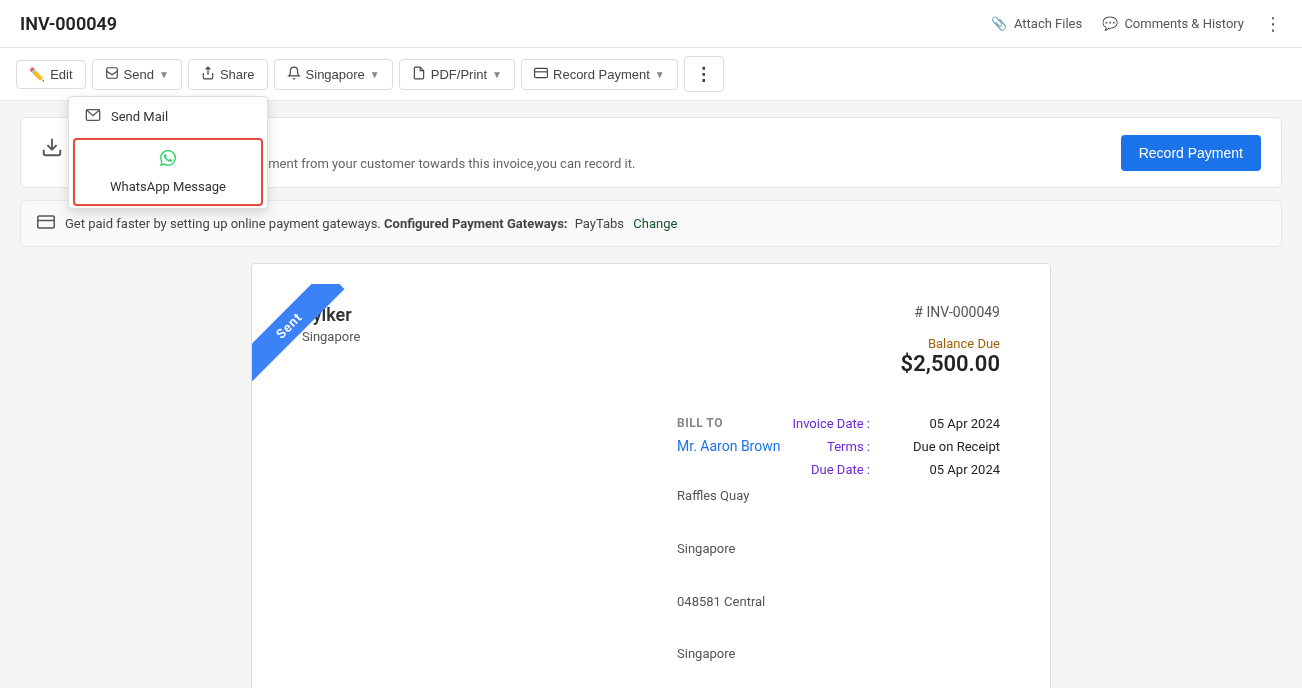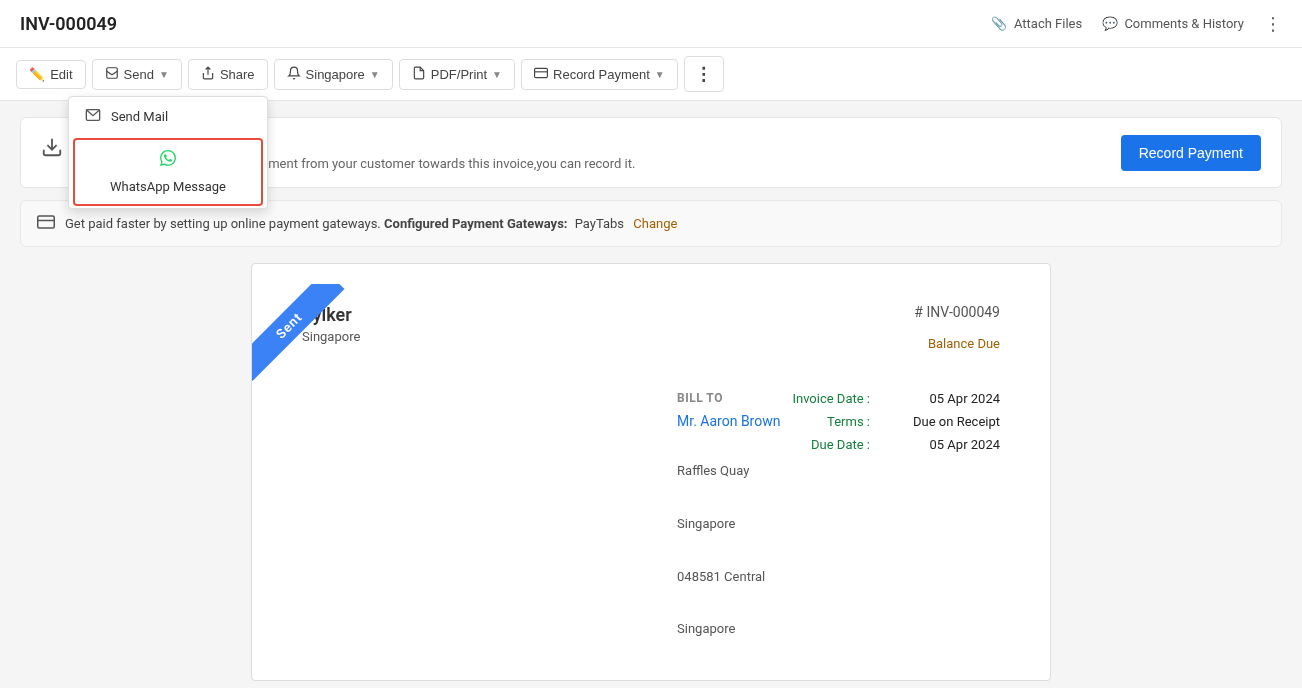--- a/index.html
+++ b/index.html
@@ -65,21 +65,21 @@
       padding: 10px 18px; font-size: 14px; cursor: pointer; font-weight: 500;
       white-space: nowrap;
     }
 
     
     .gateway-notice {
       display: flex; align-items: center; gap: 10px;
       background: #f9f9f9; border: 1px solid #e8e8e8; border-radius: 6px;
       padding: 12px 16px; margin-bottom: 16px; font-size: 13px; color: #444;
     }
-    .gateway-notice .change-link { color: #a16207; cursor: pointer; }
+    .gateway-notice .change-link { color: #14532d; cursor: pointer; }
 
     
     .invoice-doc {
       background: #fff; border: 1px solid #ddd; border-radius: 4px;
       margin: 0 auto; max-width: 800px; padding: 40px 50px;
       position: relative; overflow: hidden;
     }
 
     
     .sent-ribbon {
@@ -104,21 +104,21 @@
     .balance-due-label { font-size: 13px; color: #a16207; }
     .balance-due-amount { font-size: 22px; font-weight: 600; color: #222; }
 
     .bill-section { display: flex; justify-content: flex-end; margin-top: 20px; gap: 12px; }
     .bill-to h4 { font-size: 12px; color: #888; text-transform: uppercase; margin-bottom: 8px; letter-spacing: 0.5px; }
     .bill-to .customer-name { color: #1a73e8; cursor: pointer; font-size: 14px; margin-bottom: 4px; }
     .bill-to p { font-size: 13px; color: #555; line-height: 1.6; margin-top: 32px; }
 
     .invoice-dates { text-align: right; }
     .date-row { display: flex; justify-content: flex-end; gap: 30px; margin-bottom: 8px; font-size: 13px; }
-    .date-label { color: #15803d; }
+    .date-label { color: #6d28d9; }
     .date-value { color: #222; min-width: 100px; text-align: right; }
   </style>
 </head>
 <body>
 
 <div class="top-bar">
   <div class="top-bar-left">
     <span class="invoice-id">INV-000049</span>
   </div>
   <div class="top-bar-right">
@@ -252,20 +252,21 @@
       <div class="company-info">
         <h2>Zylker</h2>
         <p>Singapore</p>
       </div>
       <div class="invoice-title-block">
         <div class="invoice-num">
           <span>#</span>
           <span>INV-000049</span>
         </div>
         <div class="balance-due-label">Balance Due</div>
+        <div class="balance-due-amount">$2,500.00</div>
       </div>
     </div>
 
     <div class="bill-section">
       <div class="bill-to">
         <h4>Bill To</h4>
         <div class="customer-name">Mr. Aaron Brown</div>
         <p>Raffles Quay</p>
         <p>Singapore</p>
         <p>048581 Central</p>

